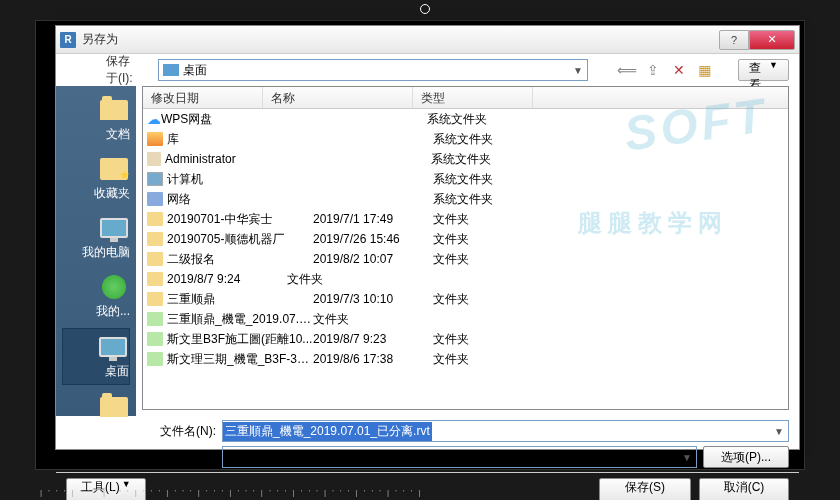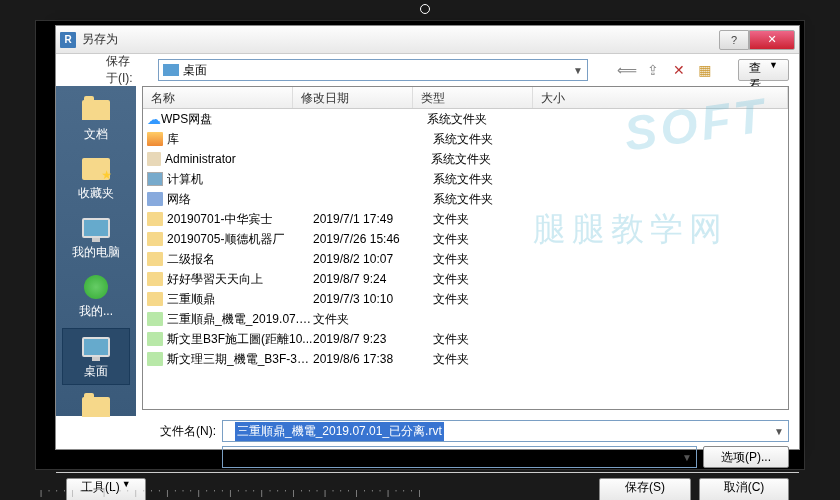--- a/index.html
+++ b/index.html
@@ -18,52 +18,52 @@
 .loc-dd{flex:0 0 430px;height:22px;border:1px solid #7a9fc4;background:#fff;display:flex;align-items:center;padding:0 4px}
 .loc-dd .dd-icon{width:16px;height:12px;background:#5a9fd4;margin-right:4px}
 .loc-dd .dd-arrow{margin-left:auto;color:#555;font-size:10px}
 .nav-icons{display:flex;gap:6px;margin-left:6px}
 .nav-icon{width:20px;height:20px;display:flex;align-items:center;justify-content:center;color:#888;font-size:14px}
 .nav-icon.del{color:#b33}
 .nav-icon.new{color:#c93}
 .view-btn{height:22px;padding:0 10px;border:1px solid #aaa;background:linear-gradient(#fdfdfd,#e8e8e8);display:flex;gap:2px;border-radius:2px}
 .body{display:flex;height:330px}
 .sidebar{width:80px;background:linear-gradient(#4a6a8a,#3a5a7a);padding:6px 4px;display:flex;flex-direction:column;gap:4px;align-items:center}
-.side-item{width:68px;padding:4px 0;display:flex;flex-direction:column;align-items:center;gap:2px;color:#fff;font-size:11px;cursor:pointer}
+.side-item{width:68px;padding:4px 0;display:flex;flex-direction:column;align-items:flex-end;gap:2px;color:#fff;font-size:11px;cursor:pointer}
 .side-item.sel{background:#2a4a6a;border:1px solid #1a3a5a}
 .side-icon{width:32px;height:28px;display:flex;align-items:center;justify-content:center;font-size:20px}
 .folder-ico{width:28px;height:20px;background:#f6d88a;border-radius:2px 2px 0 0;position:relative}
 .folder-ico::before{content:"";position:absolute;top:-4px;left:2px;width:10px;height:4px;background:#f6d88a;border-radius:2px 2px 0 0}
 .star-ico{width:28px;height:22px;background:#f6d88a;position:relative;border-radius:2px}
 .star-ico::after{content:"★";position:absolute;right:-2px;bottom:-2px;color:#fc3;font-size:12px}
 .monitor-ico{width:28px;height:20px;background:#6ac;border:2px solid #ddd;border-radius:2px;position:relative}
 .monitor-ico::after{content:"";position:absolute;bottom:-6px;left:8px;width:8px;height:4px;background:#ccc}
 .globe-ico{width:24px;height:24px;background:radial-gradient(#6c6,#3a3);border-radius:50%}
 .list-area{flex:1;border:1px solid #888;margin:0 10px 6px 6px;background:#fff;position:relative;overflow:hidden}
 .watermark{position:absolute;right:20px;top:10px;font-size:48px;font-weight:bold;color:rgba(80,180,210,.25);transform:rotate(-8deg);letter-spacing:4px;font-style:italic;pointer-events:none}
-.watermark2{position:absolute;right:60px;top:120px;font-size:33px;font-weight:normal;color:rgba(80,180,210,.28);letter-spacing:6px;pointer-events:none}
+.watermark2{position:absolute;right:60px;top:120px;font-size:24px;font-weight:bold;color:rgba(80,180,210,.28);letter-spacing:6px;pointer-events:none}
 .list-header{height:22px;background:linear-gradient(#fdfdfd,#eee);border-bottom:1px solid #ccc;display:flex}
 .lh-col{border-right:1px solid #ddd;padding:3px 8px;color:#333}
 .lh-name{width:150px}.lh-date{width:120px}.lh-type{width:120px}.lh-size{flex:1}
 .list-rows{overflow-y:auto;height:calc(100% - 22px)}
 .row{display:flex;height:20px;align-items:center;padding:0 4px}
 .row-icon{width:16px;height:14px;margin-right:4px;flex-shrink:0}
 .cloud-ico{color:#39f;font-size:14px;line-height:14px}
 .lib-ico{background:linear-gradient(#fc6,#e83);border-radius:1px}
 .user-ico{width:14px;height:14px;background:#e8d8b8;border-radius:1px}
 .comp-ico{background:#7ac;border:1px solid #aaa}
 .net-ico{background:#8ad;border-radius:1px}
 .fold-ico{background:#f6d88a;border-radius:1px}
 .fold-ico.g{background:#b8e8a8}
 .r-name{width:146px;overflow:hidden;white-space:nowrap;text-overflow:ellipsis}
 .r-date{width:120px}.r-type{width:120px}.r-size{flex:1}
 .bottom{padding:4px 10px;display:flex;flex-direction:column;gap:4px}
 .field-row{display:flex;align-items:center;gap:6px}
 .field-label{width:80px;text-align:right;margin-left:70px}
-.field-input{flex:1;height:22px;border:1px solid #7a9fc4;padding:0 12px;display:flex;align-items:center;position:relative}
+.field-input{flex:1;height:22px;border:1px solid #7a9fc4;padding:0 0;display:flex;align-items:center;position:relative}
 .field-input.sel-text{background:#fff}
 .filename-sel{background:#3874d1;color:#fff;padding:1px 2px}
 .field-input .dd-arrow{position:absolute;right:4px;color:#555;font-size:10px}
 .opt-btn{width:86px;height:22px;border:1px solid #888;background:linear-gradient(#fdfdfd,#e8e8e8);border-radius:2px}
 .footer{height:34px;border-top:1px solid #ccc;display:flex;align-items:center;padding:0 10px;gap:8px}
 .tool-btn{height:24px;padding:0 14px;border:1px solid #888;background:linear-gradient(#fdfdfd,#e8e8e8);border-radius:2px;display:flex;gap:2px}
 .footer-spacer{flex:1}
 .ruler{position:absolute;bottom:2px;left:40px;right:40px;height:10px;color:#aaa;font-size:8px;letter-spacing:2px;overflow:hidden;white-space:nowrap}
 .handle{position:absolute;top:4px;left:50%;width:10px;height:10px;border:1px solid #fff;border-radius:50%}
 </style>
@@ -138,24 +138,23 @@
           <div class="side-icon">
             <div class="folder-ico"></div>
           </div>
           <span></span>
         </div>
       </div>
     <div class="list-area">
       <div class="watermark">SOFT</div>
       <div class="watermark2">腿腿教学网</div>
       <div class="list-header">
+        <div class="lh-col lh-date">修改日期</div>
         <div class="lh-col lh-name">名称</div>
-        <div class="lh-col lh-date">修改日期</div>
         <div class="lh-col lh-type">类型</div>
-        <div class="lh-col lh-size">大小</div>
       </div>
       <div class="list-rows" id="rows">
           <div class="row">
             <span class="cloud-ico">☁</span>
             <span class="r-name">WPS网盘</span>
             <span class="r-date"></span>
             <span class="r-type">系统文件夹</span>
             <span class="r-size"></span>
           </div>
           <div class="row">
@@ -202,21 +201,20 @@
           </div>
           <div class="row">
             <div class="row-icon fold-ico"></div>
             <span class="r-name">二级报名</span>
             <span class="r-date">2019/8/2 10:07</span>
             <span class="r-type">文件夹</span>
             <span class="r-size"></span>
           </div>
           <div class="row">
             <div class="row-icon fold-ico"></div>
-            <span class="r-name">好好學習天天向上</span>
             <span class="r-date">2019/8/7 9:24</span>
             <span class="r-type">文件夹</span>
             <span class="r-size"></span>
           </div>
           <div class="row">
             <div class="row-icon fold-ico"></div>
             <span class="r-name">三重顺鼎</span>
             <span class="r-date">2019/7/3 10:10</span>
             <span class="r-type">文件夹</span>
             <span class="r-size"></span>

